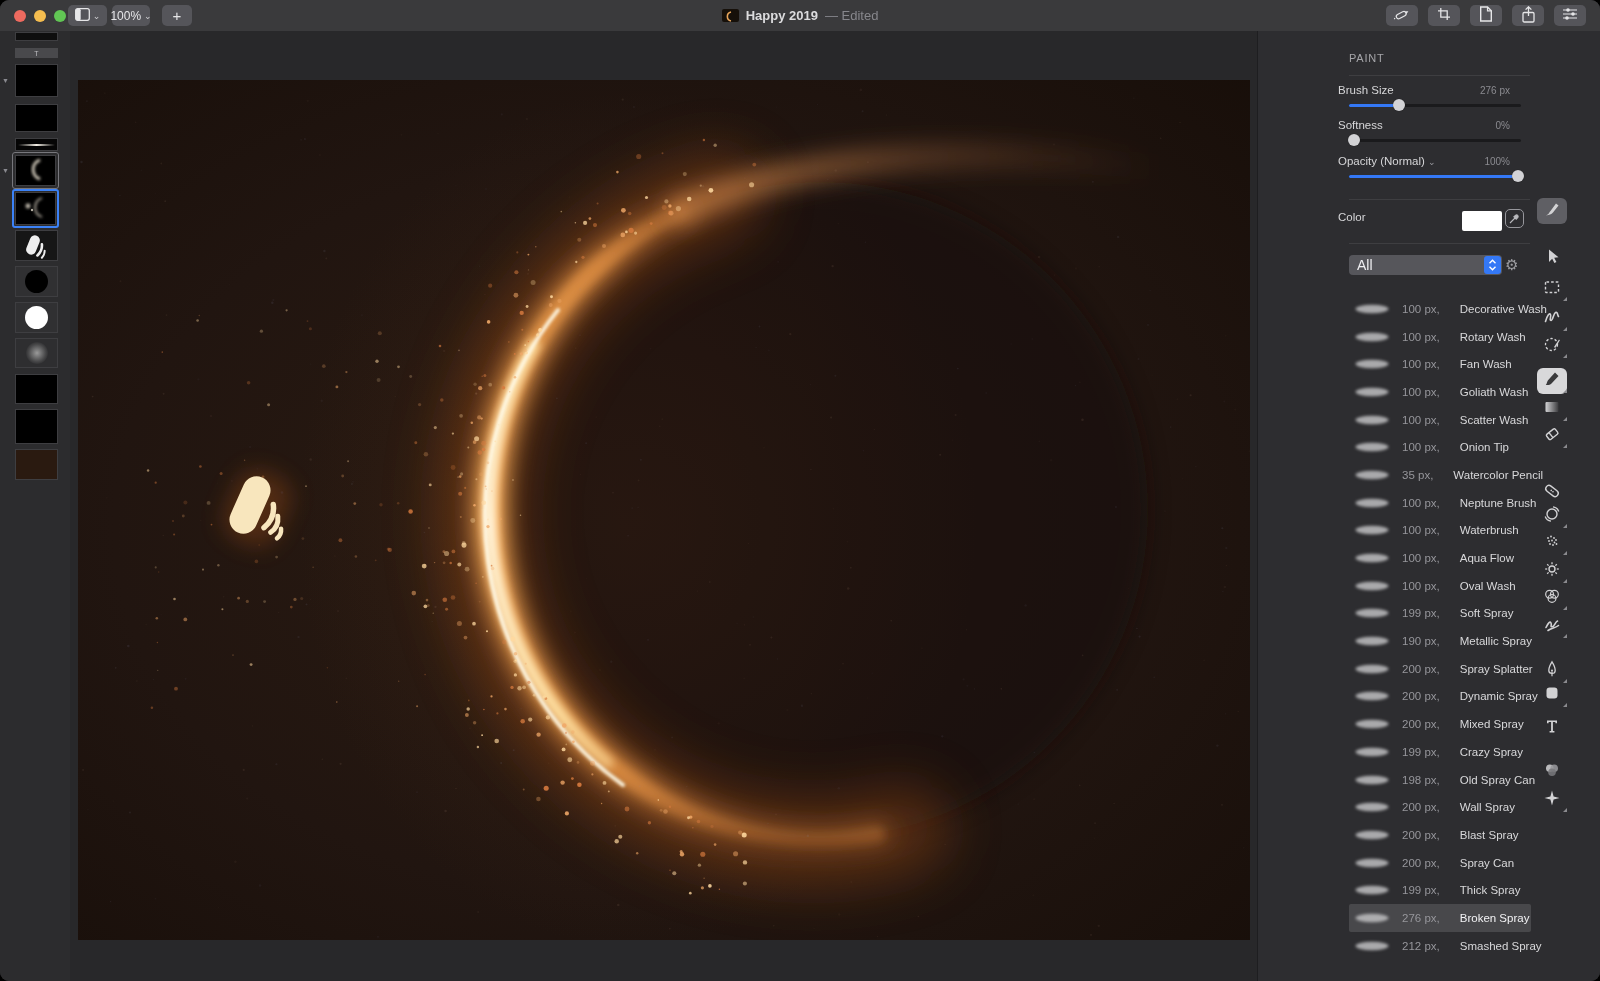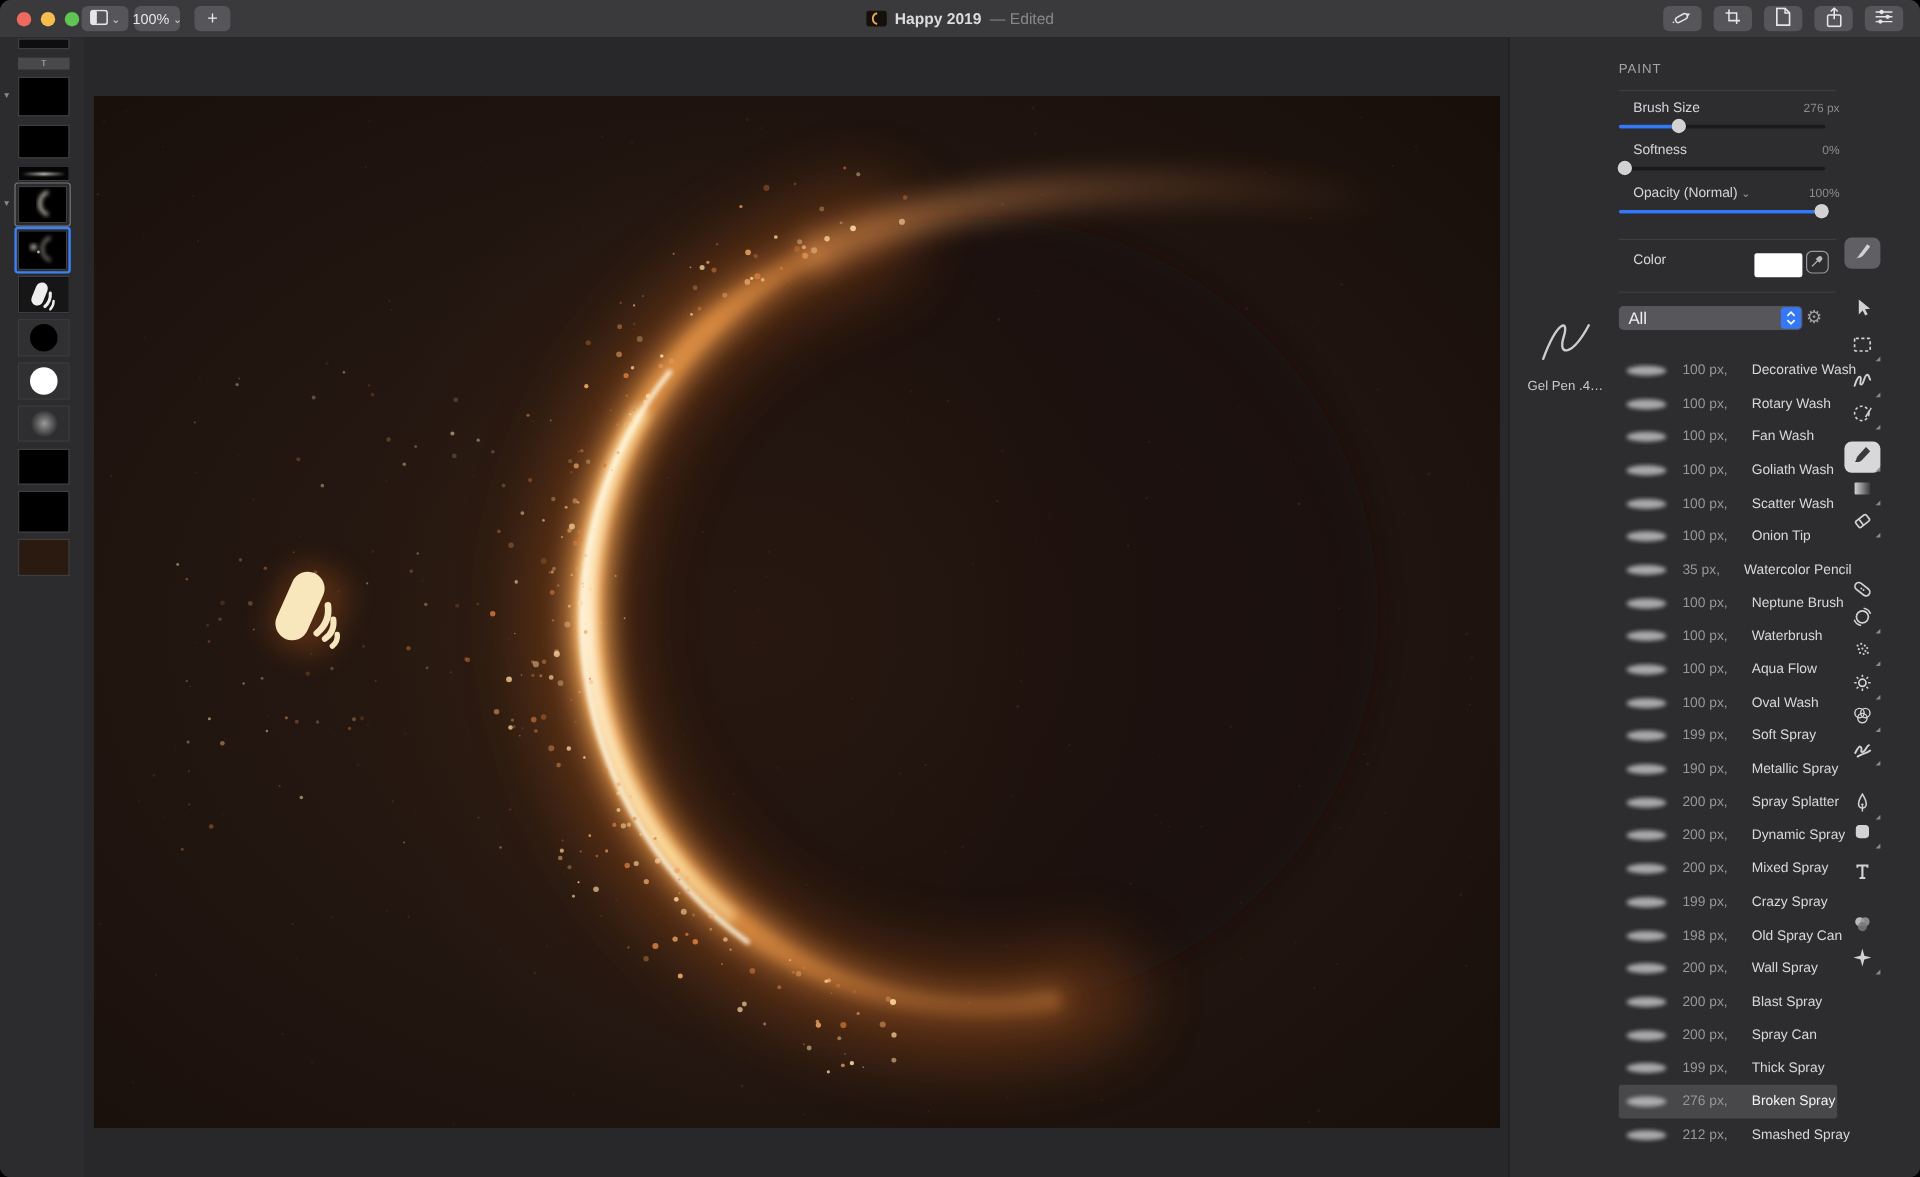--- a/index.html
+++ b/index.html
@@ -26,21 +26,21 @@
   .bar-t-label{width:100%;height:100%;display:flex;align-items:center;justify-content:center;color:#bebec2;font-size:7px;}
 
   
   .pasteboard{position:absolute;left:70px;top:31px;width:1187px;height:950px;background:#28282a;}
   .canvas-img{position:absolute;left:8px;top:49px;width:1172px;height:860px;display:block;}
 
   
   .right-panel{position:absolute;left:1257px;top:31px;width:343px;height:950px;background:#2d2d30;border-left:1px solid #1e1e20;}
   .panel-header{position:absolute;left:91px;top:21px;font-size:11px;letter-spacing:.8px;color:#a5a5a9;}
   .divider{position:absolute;left:91px;width:181px;height:1px;background:#3e3e41;}
-  .ctrl-row{position:absolute;left:103px;width:172px;display:flex;justify-content:space-between;align-items:flex-end;}
+  .ctrl-row{position:absolute;left:80px;width:172px;display:flex;justify-content:space-between;align-items:flex-end;}
   .lbl{font-size:11.5px;color:#d6d6d8;}
   .val{font-size:10px;color:#8b8b90;}
   .slider{position:absolute;left:91px;width:172px;height:12px;}
   .slider .track{position:absolute;left:0;right:0;top:5px;height:3px;border-radius:2px;background:#1a1a1c;}
   .slider .fill{height:3px;border-radius:2px;background:#3478f6;}
   .slider .knob{position:absolute;top:0;width:12px;height:12px;border-radius:50%;background:#d2d2d5;box-shadow:0 0 1px rgba(0,0,0,.6);}
   .swatch{position:absolute;left:204px;top:180px;width:40px;height:20px;border-radius:2px;}
   .dropper-btn{position:absolute;left:247px;top:178px;width:19px;height:19px;border:1.5px solid #97979c;border-radius:5px;box-sizing:border-box;display:flex;align-items:center;justify-content:center;}
   .dropdown{position:absolute;left:91px;top:224px;width:153px;height:20px;background:#56565b;border-radius:4px;display:flex;align-items:center;}
   .dropdown .dd-label{flex:1;padding-left:8px;font-size:14px;color:#eeeef0;}
@@ -959,26 +959,20 @@
       <span class="dd-label">All</span>
       <span class="dd-stepper">
         <svg width="9" height="12" viewBox="0 0 9 12">
             <path d="M1.5 4.2 L4.5 1.2 L7.5 4.2 M1.5 7.8 L4.5 10.8 L7.5 7.8" fill="none" stroke="#fff" stroke-width="1.4"></path>
           </svg>
       </span>
     </div>
     <span class="gear">⚙</span>
 
     <div class="cat-col" id="cat-col">
-        <div class="cat-item">
-        <span><svg width="58" height="56" viewBox="0 0 58 56">
-              <path d="M10 44 C22 12 32 10 27 26 C22 42 34 42 48 16" fill="none" stroke="#cdcdcf" stroke-width="2" stroke-linecap="round"></path>
-            </svg></span>
-        <span class="cat-label">Gel Pen .4…</span>
-      </div>
       </div>
     <div class="brush-list" id="brush-list">
         <div class="brush-row">
         <span class="b-thumb">
           <svg width="40" height="14">
               <ellipse cx="19" cy="7" rx="16.5" ry="4.2" fill="#bfbfc1" opacity="0.85" filter="url(#bblur)"></ellipse>
             </svg>
         </span>
         <span class="b-size">100 px,</span>
         <span class="b-name">Decorative Wash</span>

